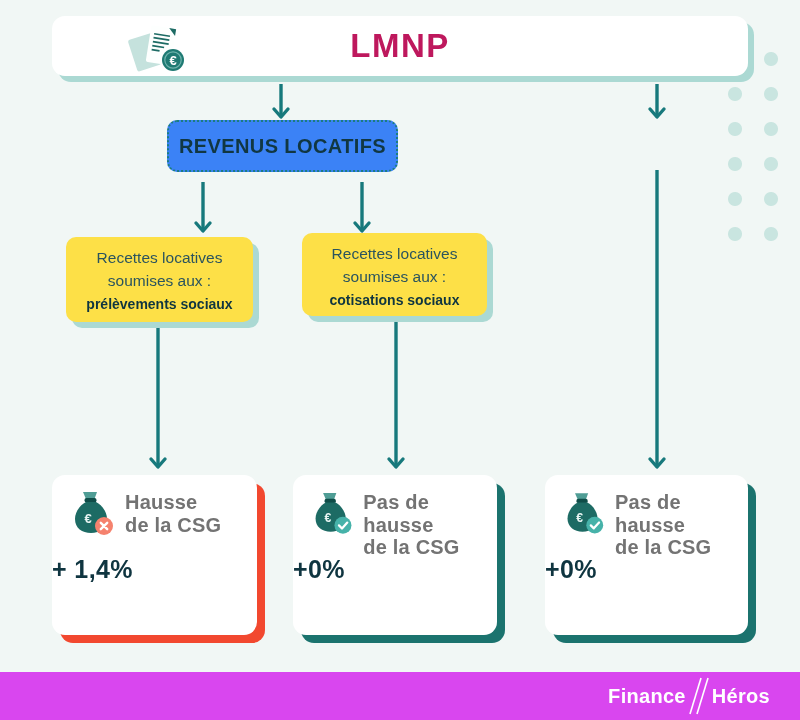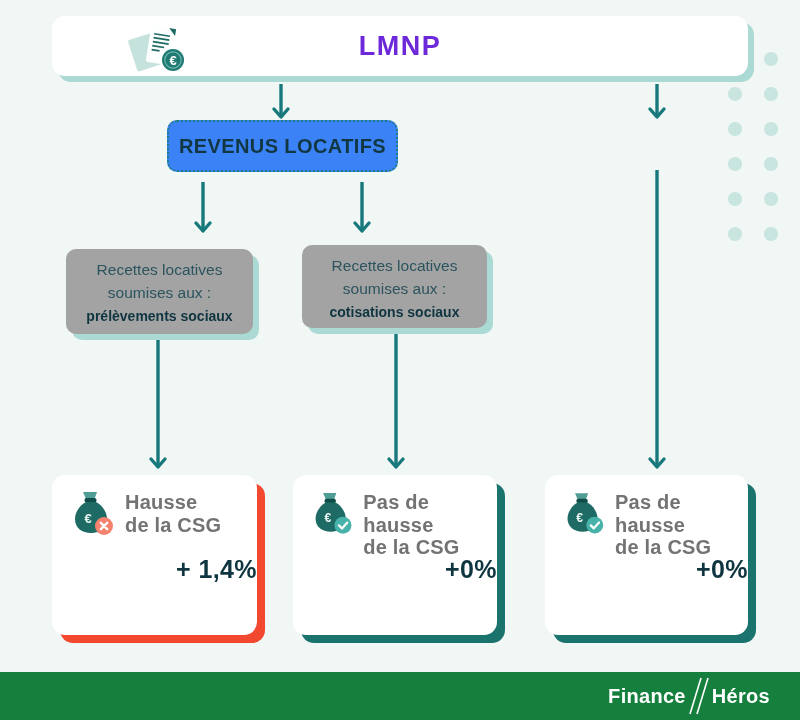--- a/index.html
+++ b/index.html
@@ -12,53 +12,53 @@
     background-size:36px 35px;}
 
   
   .arrow{position:absolute;z-index:1;}
   .arrow line,.arrow polyline{stroke:#17797c;stroke-width:3.4;fill:none;stroke-linecap:round;stroke-linejoin:round;}
 
   
   .root-card{position:absolute;left:52px;top:16px;width:696px;height:60px;background:#ffffff;
     border-radius:13px;box-shadow:6px 6px 0 #abd9d3;z-index:2;
     display:flex;align-items:center;justify-content:center;}
-  .root-title{font-size:27px;font-weight:bold;color:#6d28d9;letter-spacing:1.5px;}
+  .root-title{font-size:33px;font-weight:bold;color:#be185d;letter-spacing:1.5px;}
   .doc-icon{position:absolute;left:72px;top:4px;}
 
   
   .dotted-box{position:absolute;background:#3b82f6;border:2px dotted #1c7d80;border-radius:10px;
     z-index:2;display:flex;align-items:center;justify-content:center;}
   .dotted-box .label{font-size:20px;font-weight:bold;color:#113742;letter-spacing:.4px;}
   .box-revenus{left:167px;top:120px;width:227px;height:48px;}
   .box-plusvalue{left:563px;top:121px;width:187px;height:47px;}
 
   
-  .cond-card{position:absolute;background:#a3a3a3;border-radius:10px;box-shadow:6px 6px 0 #abd9d3;
-    z-index:2;text-align:center;padding-top:9px;box-sizing:border-box;margin-top:12px;}
+  .cond-card{position:absolute;background:#fde047;border-radius:10px;box-shadow:6px 6px 0 #abd9d3;
+    z-index:2;text-align:center;padding-top:9px;box-sizing:border-box;}
   .cond-1{left:66px;top:237px;width:187px;height:85px;}
   .cond-2{left:302px;top:233px;width:185px;height:83px;}
   .cond-card .line{display:block;font-size:15.5px;color:#2b545e;line-height:23px;}
   .cond-card .emph{display:block;font-size:14px;font-weight:bold;color:#0f3540;line-height:24px;}
 
   
   .result-card{position:absolute;background:#ffffff;border-radius:13px;z-index:2;}
   .result-card.danger{box-shadow:8px 8px 0 #f2482f;}
   .result-card.ok{box-shadow:8px 8px 0 #1b736e;}
   .res-1{left:52px;top:475px;width:205px;height:160px;}
   .res-2{left:293px;top:475px;width:204px;height:160px;}
   .res-3{left:545px;top:475px;width:203px;height:160px;}
   .result-head{position:absolute;left:15px;top:13px;display:flex;align-items:flex-start;}
   .result-title{margin-left:10px;padding-top:3px;font-size:20px;font-weight:bold;color:#737373;line-height:1.13;letter-spacing:.2px;}
   .result-title span{display:block;}
-  .result-value{position:absolute;left:0;right:0;top:80px;text-align:right;
+  .result-value{position:absolute;left:0;right:0;top:80px;text-align:left;
     font-size:25px;font-weight:bold;color:#0f3540;letter-spacing:.4px;}
 
   
-  .footer{position:absolute;left:0;top:672px;width:800px;height:48px;background:#15803d;z-index:3;}
+  .footer{position:absolute;left:0;top:672px;width:800px;height:48px;background:#d946ef;z-index:3;}
   .brand{position:absolute;right:30px;top:0;height:48px;display:flex;align-items:center;}
   .brand .word{color:#ffffff;font-size:20px;font-weight:bold;letter-spacing:.3px;}
   .brand svg{margin:0 2px;}
 </style>
 </head>
 <body>
 
 <div class="canvas">
 
   <div class="dots"></div>

